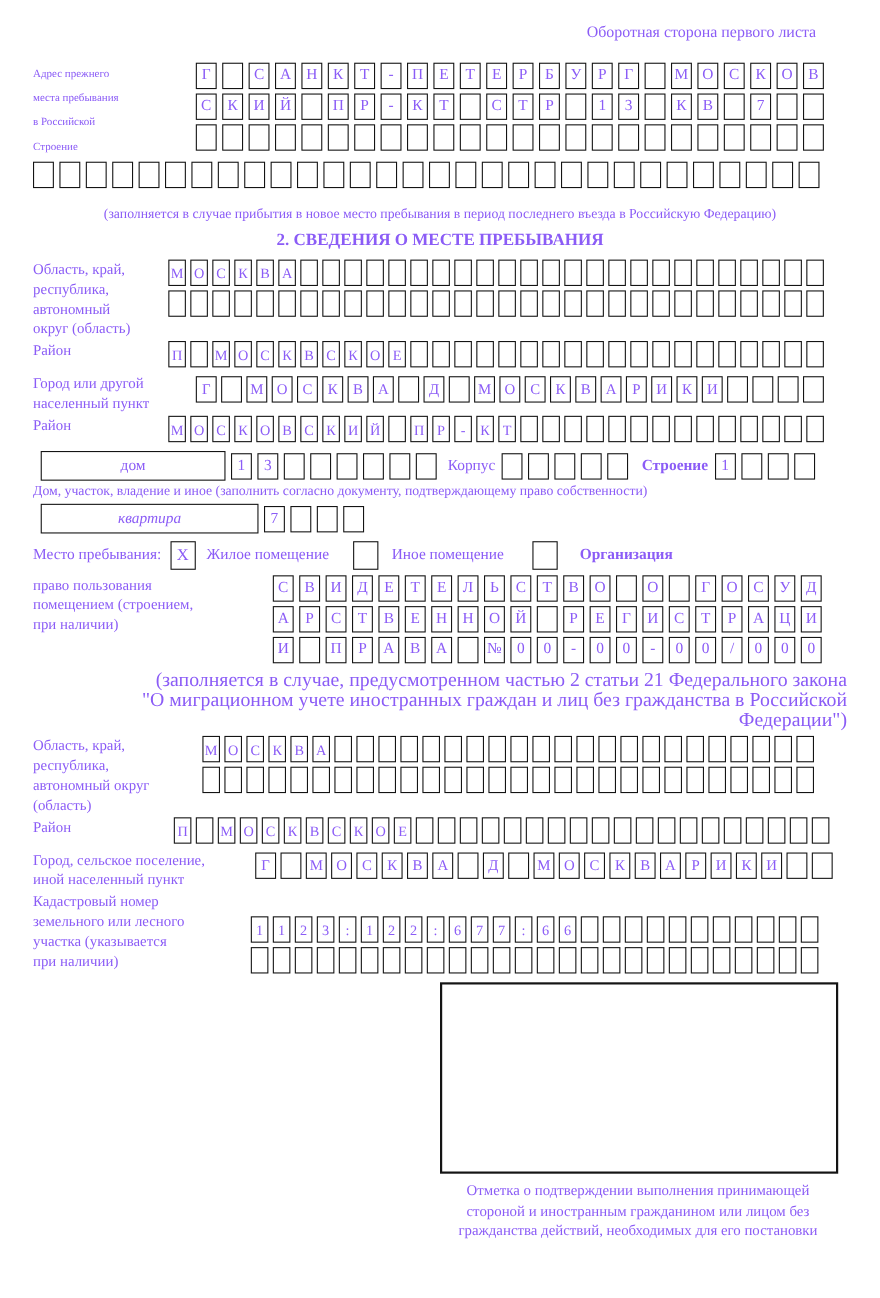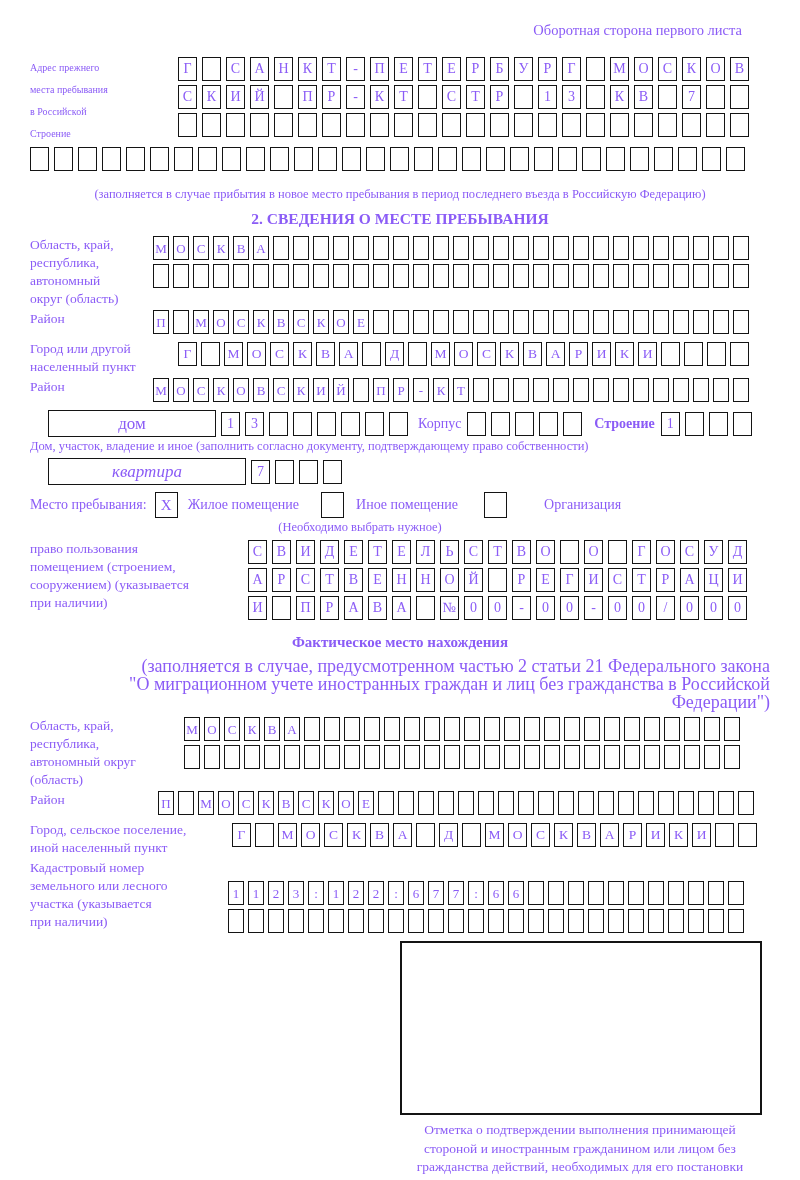--- a/index.html
+++ b/index.html
@@ -31,21 +31,21 @@
   .p23 .cell{ width:19px; height:24px; font-size:13.5px; }
   .note{ font-size:12.5px; margin:2px 0 2px 0; }
   .center{ text-align:center;margin-top:16px; }
   .h2{ text-align:center; font-weight:bold; font-size:15.5px; margin:8px 0 8px 0; }
   .h3{ text-align:center; font-weight:bold; font-size:15px; margin:10px 0 6px 0; }
   .inline-row{ display:flex; align-items:center; margin:4px 0 2px 0; }
   .labelbox{
     box-sizing:border-box;
     border:1.6px solid #141414;
     height:27px; display:flex; align-items:center; justify-content:center;
-    font-size:17px; margin-left:18px;
+    font-size:14px; margin-left:7px;
   }
   .ltext{ font-size:14px; white-space:nowrap; }
   .stay-row{ display:flex; align-items:center; margin:7px 0 1px 0; }
   .checkbox{
     box-sizing:border-box;
     border:1.6px solid #141414;
     width:23px;height:26px;
     display:flex;align-items:center;justify-content:center;
     font-size:15px;
   }
@@ -414,29 +414,27 @@
       </div>
   </div>
 
   <div class="stay-row">
     <span class="ltext">Место пребывания:</span>
     <span class="checkbox" style="margin-left:8px;">X</span>
     <span class="ltext" style="margin-left:10px;">Жилое помещение</span>
     <span class="checkbox" style="margin-left:22px;"></span>
     <span class="ltext" style="margin-left:12px;">Иное помещение</span>
     <span class="checkbox" style="margin-left:26px;"></span>
-    <span class="ltext" style="margin-left:37px;">Организация</span>
-  </div>
-  <div class="note" style="width:660px; text-align:center;">(Необходимо выбрать нужное)</div>
+    <span class="ltext" style="margin-left:20px;font-weight:bold;">Организация</span>
+  </div>
 
   <div class="frow" style="margin-top:5px;">
     <div class="lbl" style="width:218px;">
         <div>право пользования</div>
         <div>помещением (строением,</div>
-        <div>сооружением) (указывается</div>
         <div>при наличии)</div>
       </div>
     <div class="cellcol">
       <div class="cellrow">
           <span class="cell">С</span>
           <span class="cell">В</span>
           <span class="cell">И</span>
           <span class="cell">Д</span>
           <span class="cell">Е</span>
           <span class="cell">Т</span>
@@ -498,21 +496,20 @@
           <span class="cell">0</span>
           <span class="cell">0</span>
           <span class="cell">/</span>
           <span class="cell">0</span>
           <span class="cell">0</span>
           <span class="cell">0</span>
         </div>
     </div>
   </div>
 
-  <div class="h3">Фактическое место нахождения</div>
   <div class="notes2">
       <div>(заполняется в случае, предусмотренном частью 2 статьи 21 Федерального закона</div>
       <div>"О миграционном учете иностранных граждан и лиц без гражданства в Российской Федерации")</div>
     </div>
 
   <div class="frow">
     <div class="lbl" style="width:154px;">
         <div>Область, край,</div>
         <div>республика,</div>
         <div>автономный округ</div>

